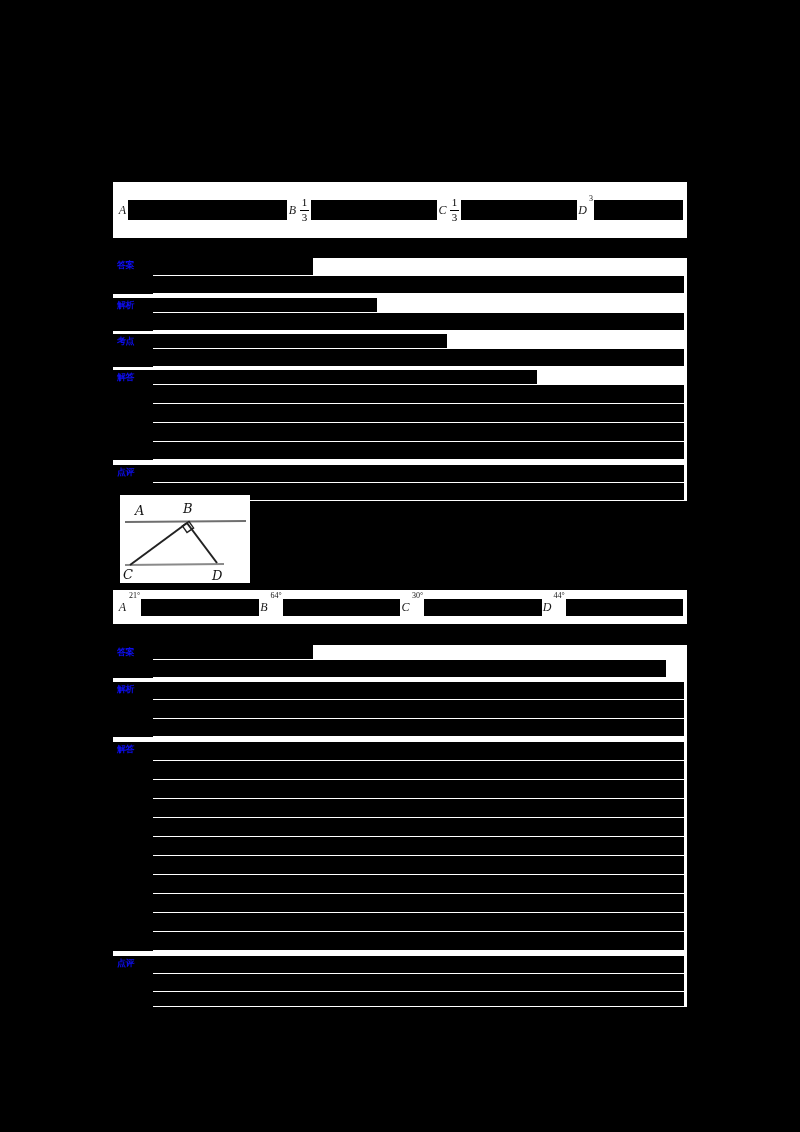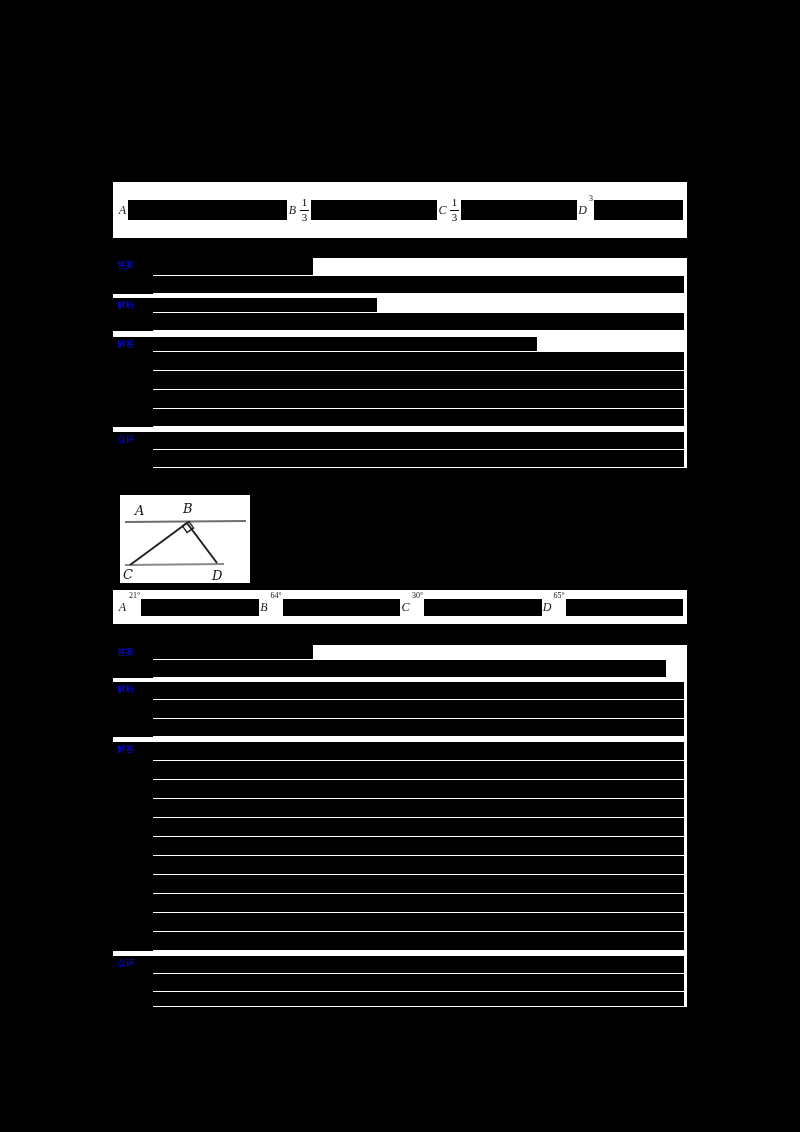--- a/index.html
+++ b/index.html
@@ -116,21 +116,21 @@
   }
   .lbl-cell {
     width: 40px;
     background: #000000;
     position: relative;
   }
   .lbl-tag {
     display: block;
     color: #0d0dee;
     font-size: 9px;
-    font-weight: normal;
+    font-weight: bold;
     line-height: 10px;
     padding: 2px 1px 0 4px;
     letter-spacing: -0.5px;
     white-space: nowrap;
     overflow: hidden;
     font-family: "DejaVu Sans", sans-serif;
   }
   .body-cell {
     background: #ffffff;
     padding: 1px 0 1px 2px;
@@ -230,20 +230,29 @@
           <td class="body-cell">
             <div class="line thin w42"></div>
             <div class="line t1 w99"></div>
           </td>
         </tr>
         <tr>
           <td colspan="2" style="height:3px;background:#ffffff;"></td>
         </tr>
 
         <tr>
+          <td class="lbl-cell">
+            <span class="lbl-tag">考点</span>
+          </td>
+          <td class="body-cell">
+            <div class="line thin w55"></div>
+            <div class="line t1 w99"></div>
+          </td>
+        </tr>
+        <tr>
           <td colspan="2" style="height:3px;background:#ffffff;"></td>
         </tr>
 
         <tr>
           <td class="lbl-cell">
             <span class="lbl-tag">解答</span>
           </td>
           <td class="body-cell">
             <div class="line thin w72"></div>
             <div class="line t2 w99"></div>
@@ -312,21 +321,21 @@
         <span class="option-letter">C</span>
         <span class="option-body">
           <span class="deg-chip">30°</span>
           <span class="redact"></span>
         </span>
       </div>
 
       <div class="option">
         <span class="option-letter">D</span>
         <span class="option-body">
-          <span class="deg-chip">65°</span>
+          <span class="deg-chip">44°</span>
           <span class="redact"></span>
         </span>
       </div>
 
     </div>
   </div>
 
   <div class="panel" style="left:113px; top:645px; width:574px; height:340px;">
     <table class="sol-table">
       <tbody>

